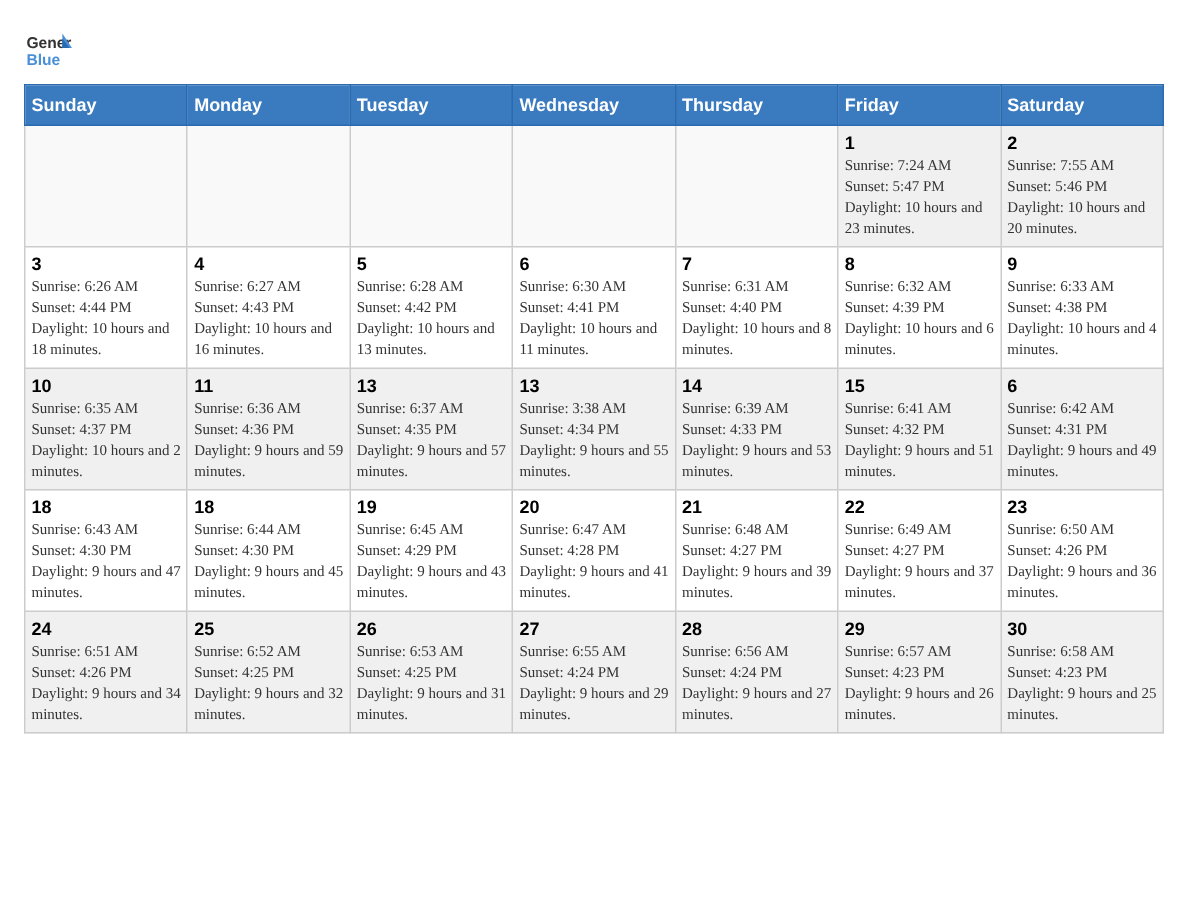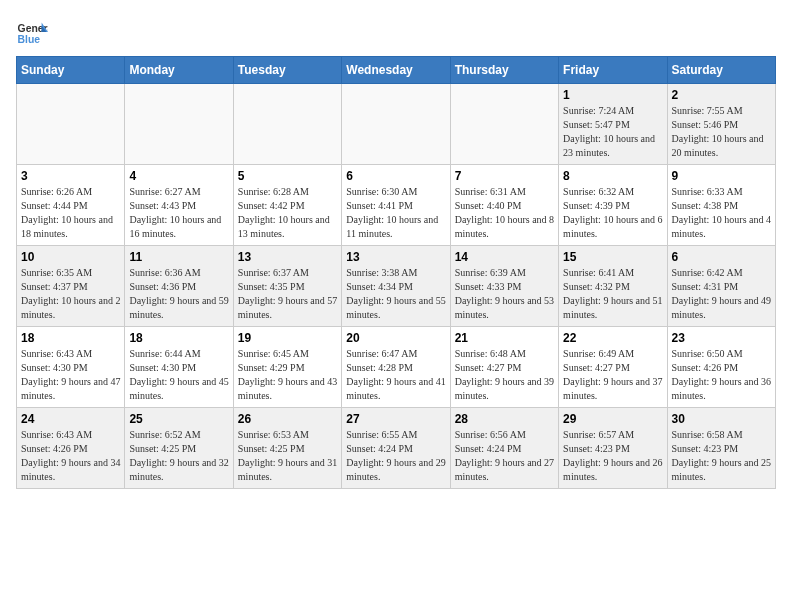--- a/index.html
+++ b/index.html
@@ -254,21 +254,21 @@
         <td>
           <div class="day-number">23</div>
           <div class="day-info">Sunrise: 6:50 AM
 Sunset: 4:26 PM
 Daylight: 9 hours and 36 minutes.</div>
         </td>
       </tr>
       <tr>
         <td class="alt-row">
           <div class="day-number">24</div>
-          <div class="day-info">Sunrise: 6:43 AM
+          <div class="day-info">Sunrise: 6:51 AM
 Sunset: 4:26 PM
 Daylight: 9 hours and 34 minutes.</div>
         </td>
         <td class="alt-row">
           <div class="day-number">25</div>
           <div class="day-info">Sunrise: 6:52 AM
 Sunset: 4:25 PM
 Daylight: 9 hours and 32 minutes.</div>
         </td>
         <td class="alt-row">

